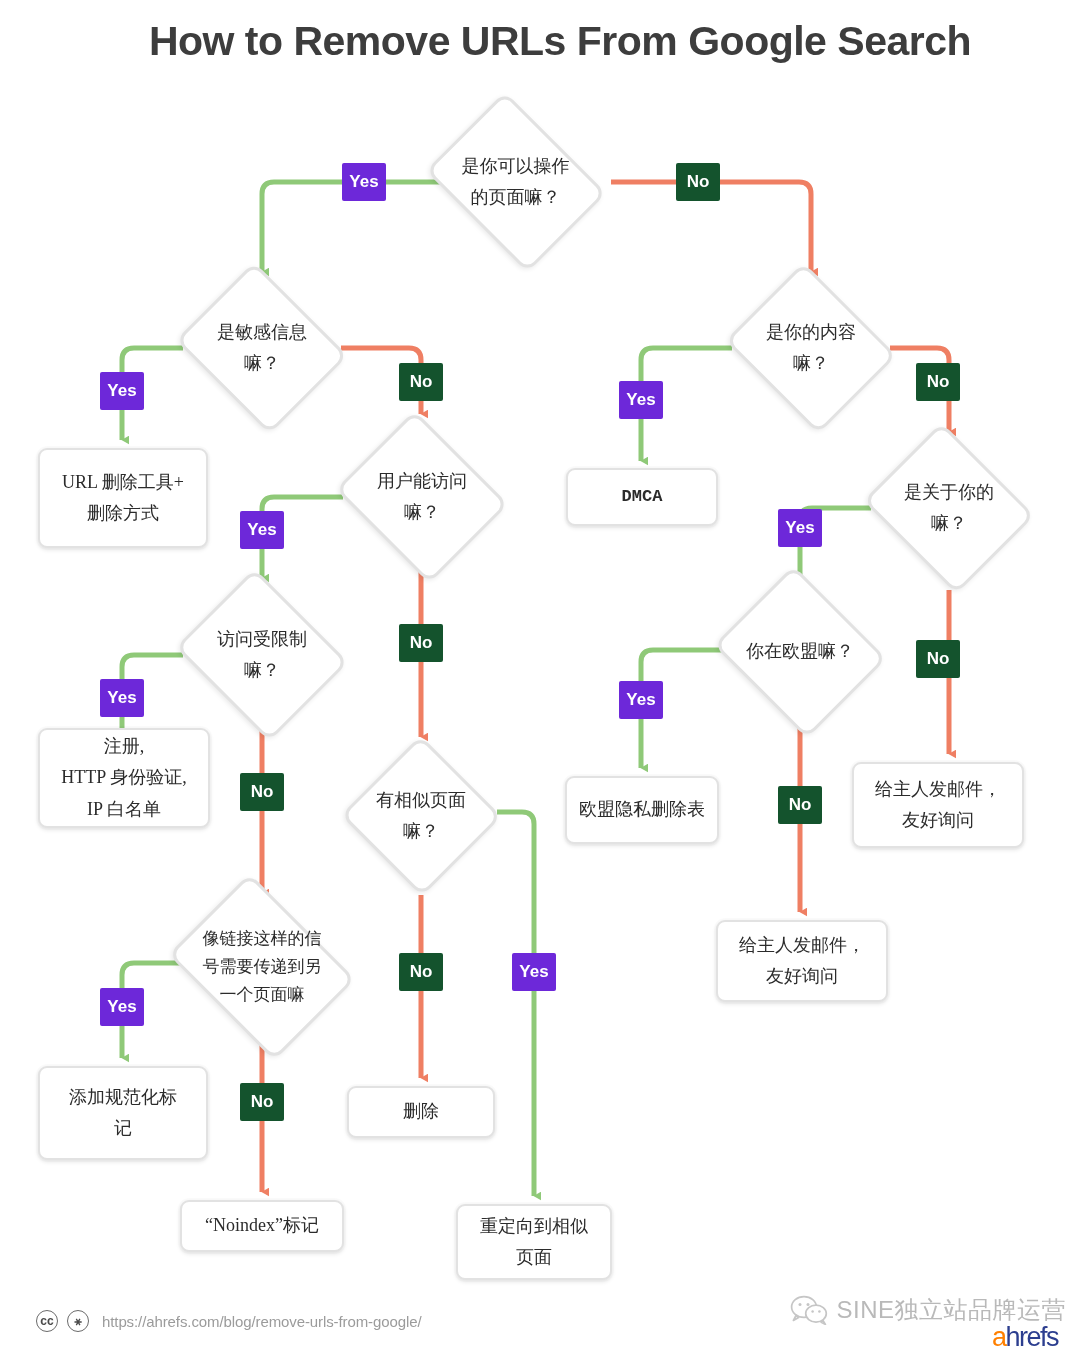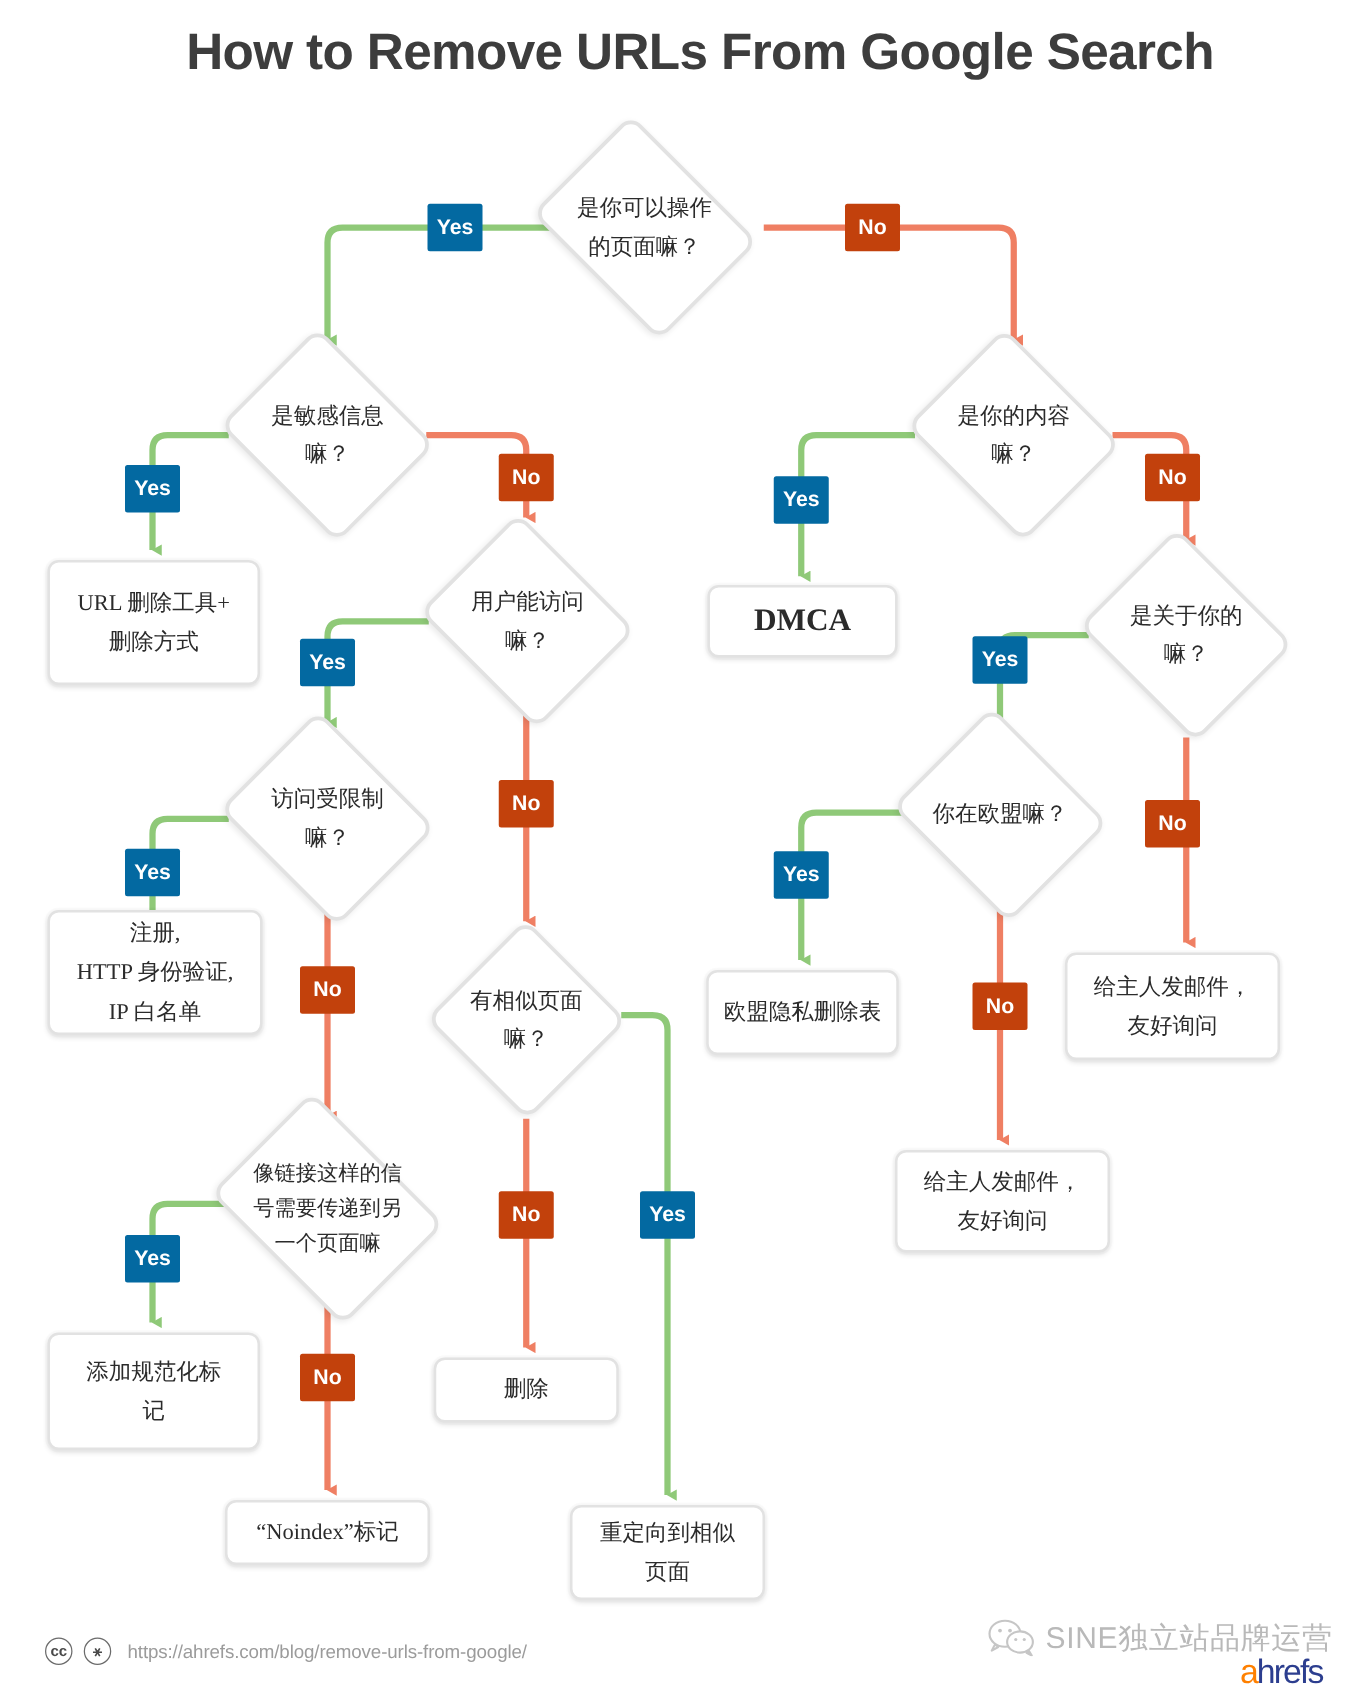--- a/index.html
+++ b/index.html
@@ -35,21 +35,21 @@
   .node .label { position:relative; z-index:3; line-height:1.75; padding:0 6px; }
 
   
   .box {
     background:#ffffff;
     border:2px solid #e2e2e2;
     border-radius:9px;
     box-shadow:0 2px 4px rgba(0,0,0,.10), 0 0 0 2px rgba(0,0,0,.015);
     font-size:18px;
   }
-  .box.latin { font-family:Liberation Serif, serif; font-weight:bold; font-size:25px; }
+  .box.latin { font-family:Liberation Mono, monospace; font-weight:bold; font-size:17px; }
 
   
   .diamond { background:transparent; }
   .diamond::before {
     content:"";
     position:absolute; left:50%; top:50%;
     width:70.7%; height:70.7%;
     transform:translate(-50%,-50%) rotate(45deg);
     background:#ffffff;
     border:3px solid #e2e2e2;
@@ -65,22 +65,22 @@
     position:absolute;
     font-family:"Liberation Sans","DejaVu Sans",sans-serif;
     font-weight:bold;
     font-size:17px;
     color:#ffffff;
     display:flex; align-items:center; justify-content:center;
     border-radius:2px;
     z-index:6;
     width:44px; height:38px;
   }
-  .chip.yes { background:#0369a1; }
-  .chip.no  { background:#c2410c; }
+  .chip.yes { background:#6d28d9; }
+  .chip.no  { background:#14532d; }
 
   
   #footer-left {
     position:absolute; left:36px; top:1310px;
     display:flex; align-items:center; gap:9px;
   }
   .cc-badge {
     width:22px; height:22px; border-radius:50%;
     border:1.8px solid #6b6b6b; color:#4a4a4a;
     display:flex; align-items:center; justify-content:center;

